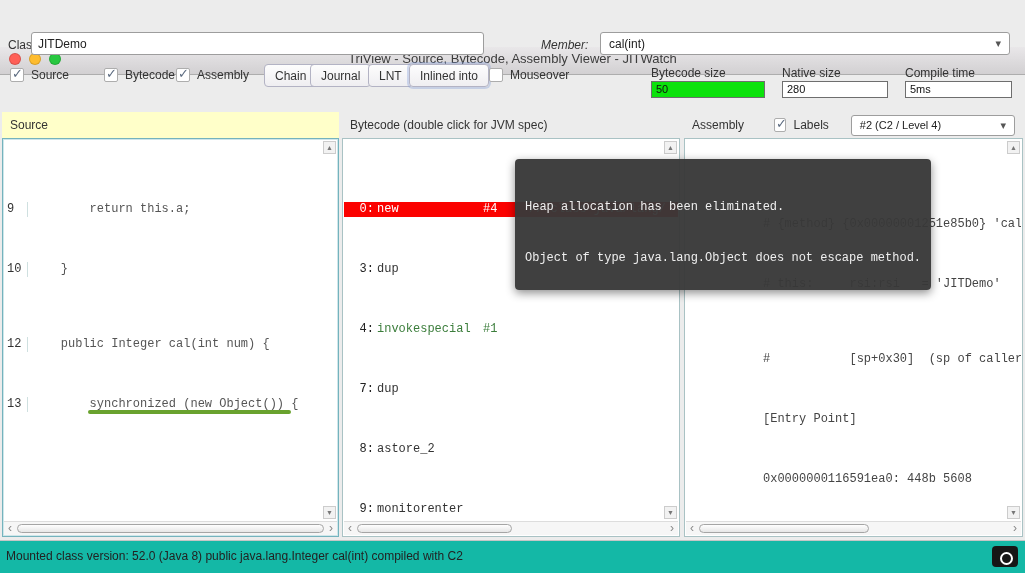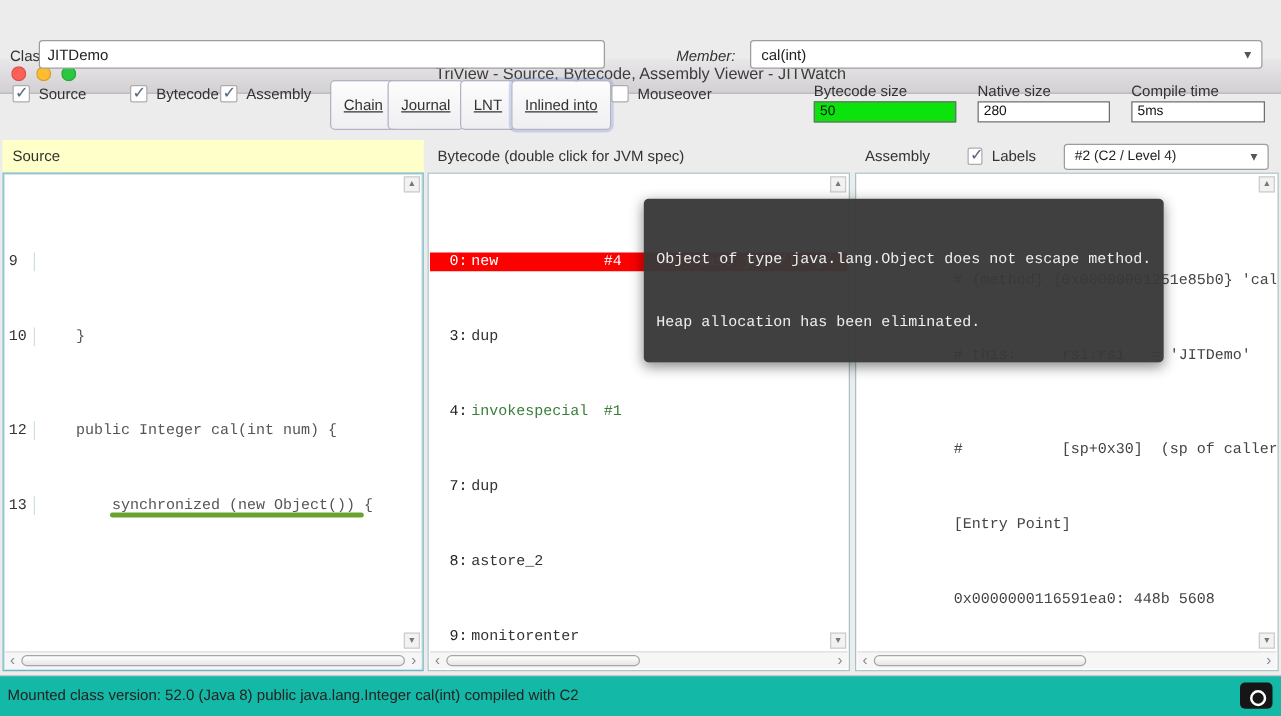--- a/index.html
+++ b/index.html
@@ -24,23 +24,23 @@
     font-size:12px; color:#222; display:flex; align-items:center; padding:0 8px; }
   .dd .arrow { margin-left:auto; color:#555; font-size:11px; }
   .member-dd { left:600px; top:32px; width:410px; height:23px; }
   
   .cbgroup { position:absolute; display:flex; align-items:center; gap:7px; height:16px; top:67px; }
   .checkbox { width:14px; height:14px; background:#fff; border:1px solid #adadad; border-radius:2px;
     position:relative; display:inline-block; }
   .checkbox.checked::after { content:"✓"; position:absolute; left:1px; top:-3px;
     font-size:13px; color:#5c6b80; }
   .cblabel { font-size:12px; color:#333; }
-  .btn { position:absolute; top:64px; height:40px; border:1px solid #b3b3c4; border-radius:4px;
+  .btn { position:absolute; top:64px; height:23px; border:1px solid #b3b3c4; border-radius:4px;
     background:linear-gradient(#fdfdfd,#efeef1); font:12px "Liberation Sans",sans-serif; color:#333;
-    padding:0 10px; display:flex; align-items:center;text-decoration:underline; }
+    padding:0 10px; display:flex; align-items:center; }
   .btn.focused { box-shadow:0 0 0 2px rgba(130,155,215,.35); }
   
   .stat-label { position:absolute; top:66px; font-size:12px; color:#333; }
   .stat-field { position:absolute; top:81px; height:17px; background:#fff; border:1px solid #6e6e6e;
     font:11px "Liberation Sans",sans-serif; color:#111; padding:1px 4px; }
   .stat-field.green { background:#0ce20c; }
   
   .panel { position:absolute; top:112px; height:425px; }
   .panel-header { position:absolute; top:0; left:0; right:0; height:26px; font-size:12px;
     color:#333; display:flex; align-items:center; padding:0 8px; }
@@ -149,20 +149,21 @@
 <div class="panel" style="left:2px; width:337px;">
   <div class="panel-header src-header">
     <span>Source</span>
   </div>
   <div class="code-area src-area">
     <div class="code-content">
       
     
         <div class="src-line">
           <span class="ln">9</span>
+          <span class="code"><span>        return this.a;</span><span class="ul"></span><span></span></span>
         </div>
       
         <div class="src-line">
           <span class="ln">10</span>
           <span class="code"><span>    }</span><span class="ul"></span><span></span></span>
         </div>
       
       
         <div class="src-line">
           <span class="ln">12</span>
@@ -404,20 +405,20 @@
     <div class="varrow down">▼</div>
     <div class="hscroll">
       <span class="harrow left">‹</span>
       <span class="harrow right">›</span>
       <span class="hthumb" style="left:13px; width:170px;"></span>
     </div>
   </div>
 </div>
 
 <div class="tooltip">
+  <div>Heap allocation has been eliminated.</div>
   <div>Object of type java.lang.Object does not escape method.</div>
-  <div>Heap allocation has been eliminated.</div>
 </div>
 
 <div class="statusbar">
   <span class="status-text">Mounted class version: 52.0 (Java 8) public java.lang.Integer cal(int) compiled with C2</span>
   <div class="camera"></div>
 </div>
 
 </body></html>

